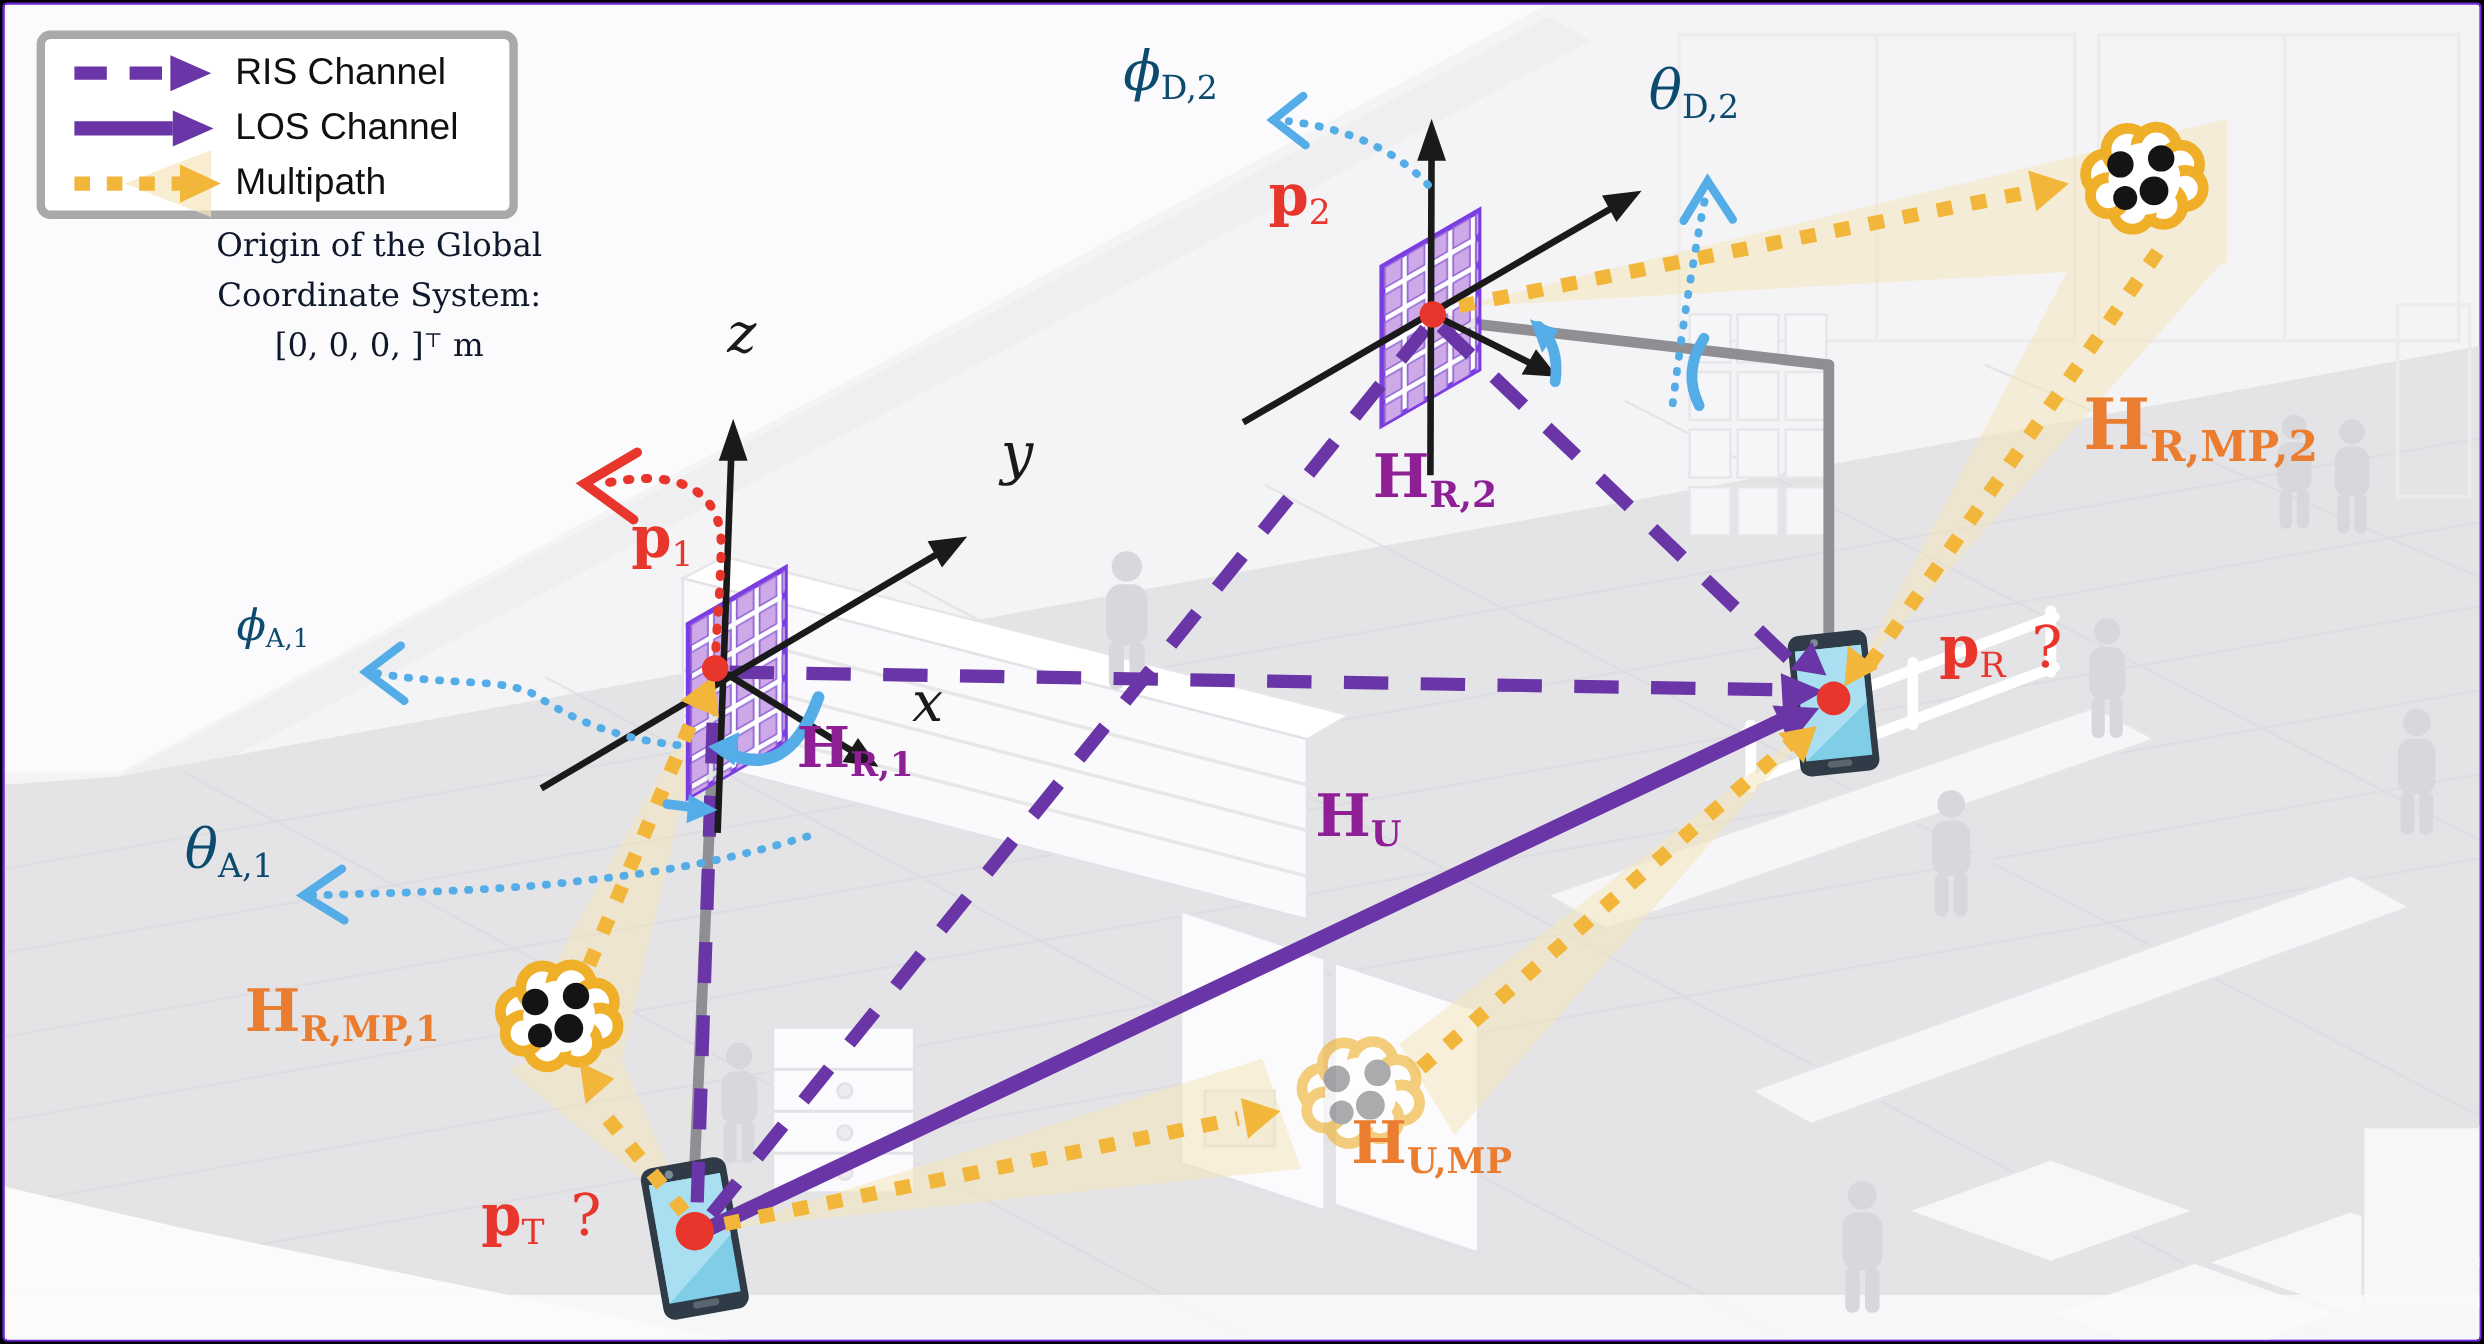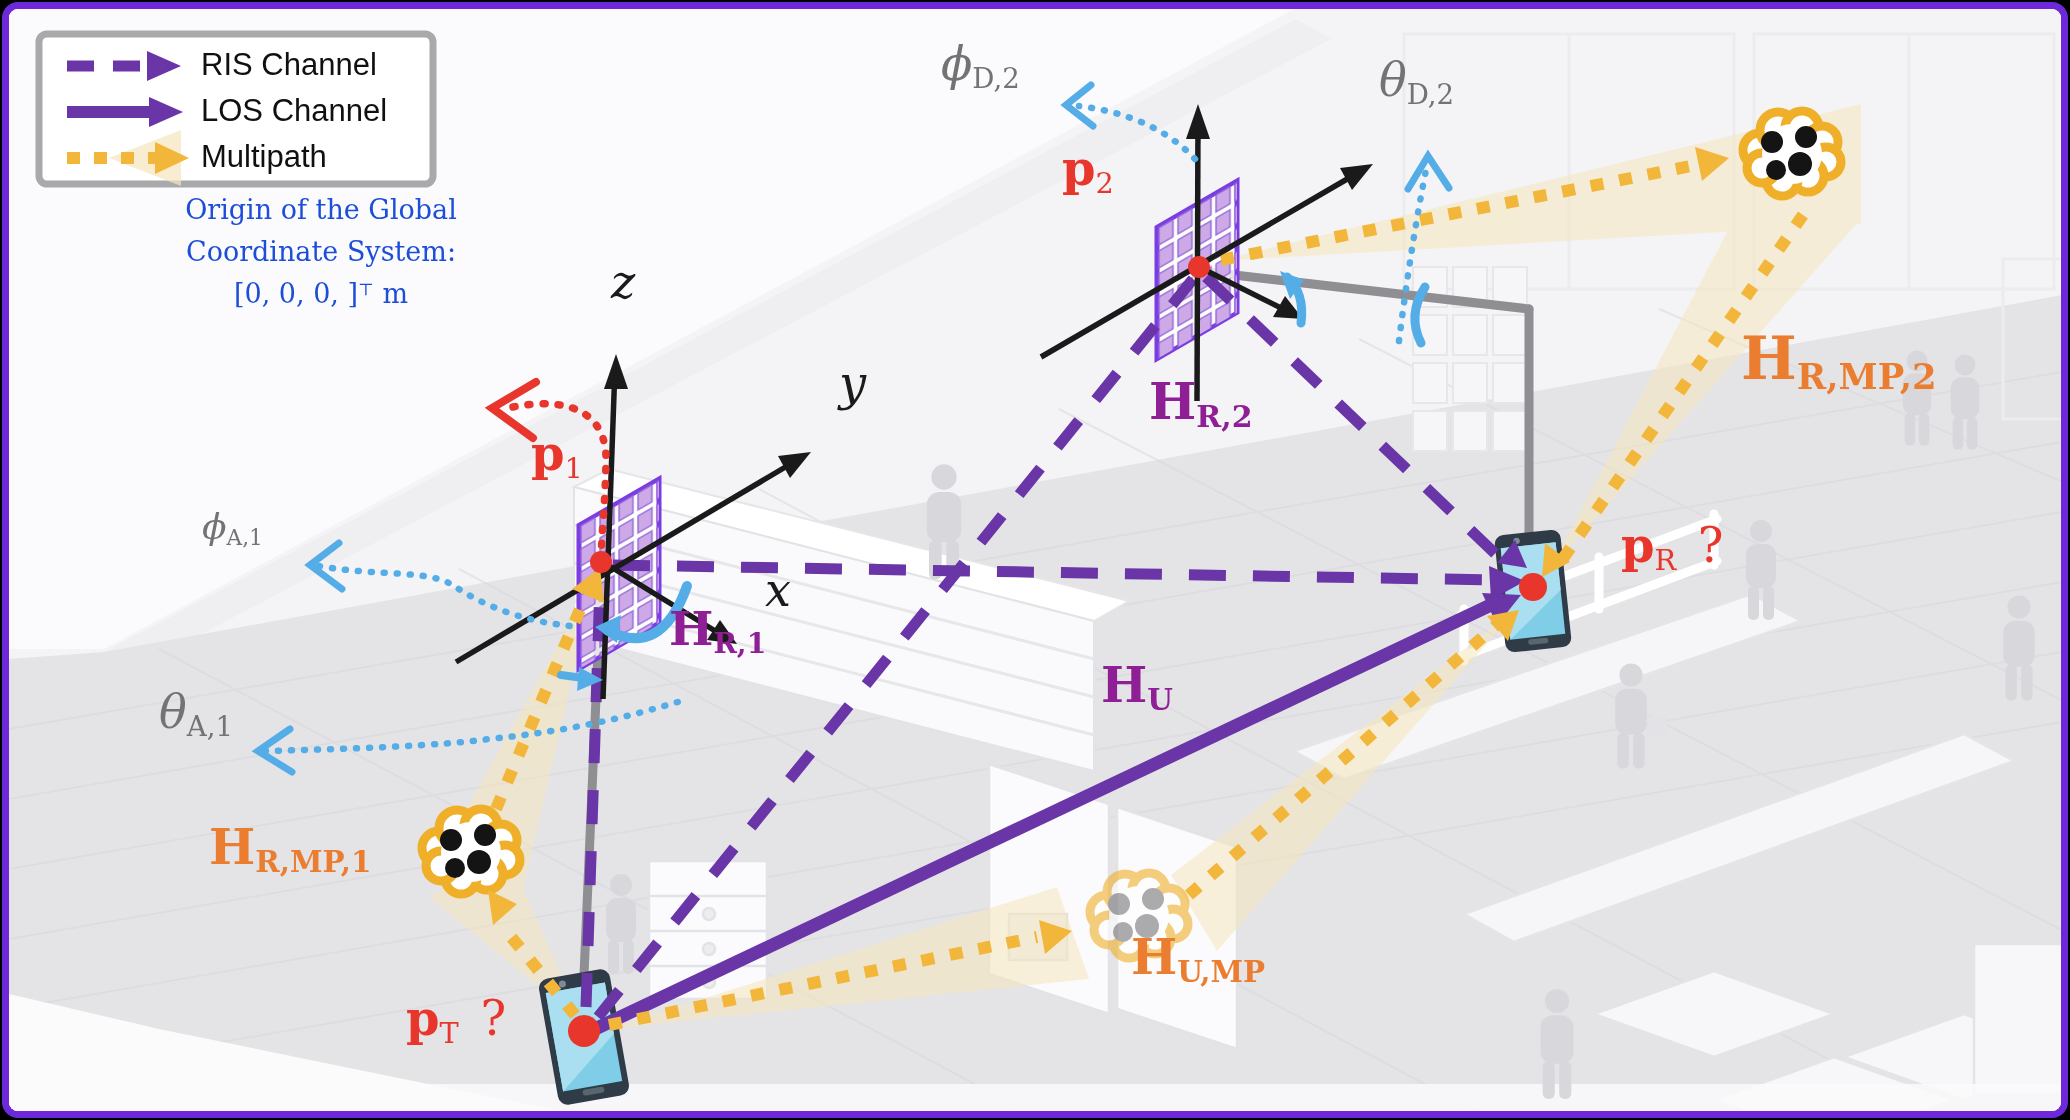--- a/index.html
+++ b/index.html
@@ -1,31 +1,31 @@
 <!DOCTYPE html>
 <html><head>
 <meta charset="utf-8">
 <style>
   html,body{margin:0;padding:0;background:#000;}
   #stage{position:relative;width:2070px;height:1120px;background:#000;overflow:hidden;}
-  #frame{position:absolute;inset:2px;border-radius:16px;overflow:hidden;background:#F4F4F6;border:7px solid #6d28d9;}
+  #frame{position:absolute;inset:2px;border-radius:4px;overflow:hidden;background:#F4F4F6;border:2px solid #6d28d9;}
   #canvas{position:absolute;left:0;top:0;z-index:1;}
   .mlabel{position:absolute;z-index:3;font-family:"DejaVu Serif",serif;line-height:1;white-space:nowrap;}
   .vec{font-weight:bold;}
   .it{font-style:italic;}
   .sub{font-size:0.60em;vertical-align:-0.28em;font-style:normal;font-weight:bold;}
   .subn{font-size:0.60em;vertical-align:-0.28em;font-style:normal;}
   .sup{font-size:0.62em;vertical-align:0.45em;}
   .q{margin-left:0.45em;font-weight:normal;}
   .c-red{color:#E8362C}.c-purple{color:#8E1F94}.c-orange{color:#EB7D31}
-  .c-blue{color:#737373}.c-black{color:#1A1A1A}
+  .c-blue{color:#0c4a6e}.c-black{color:#1A1A1A}
   .leglbl{position:absolute;z-index:3;left:192px;font-family:"Liberation Sans",sans-serif;
           font-size:31px;color:#101010;line-height:1;}
   #origin-note{position:absolute;z-index:3;left:128px;top:180px;width:368px;text-align:center;
-     font-family:"DejaVu Serif",serif;font-size:27px;color:#1d4ed8;line-height:1.55;}
+     font-family:"DejaVu Serif",serif;font-size:27px;color:#0f172a;line-height:1.55;}
   #attribution{position:absolute;z-index:3;right:78px;top:1038px;font-family:"Liberation Sans",sans-serif;
      font-style:italic;font-weight:600;font-size:33px;color:#121212;}
 </style>
 </head>
 <body>
 
 <div id="stage">
 <div id="frame">
 
 <svg id="canvas" width="2070" height="1120" viewBox="0 0 2070 1120">

